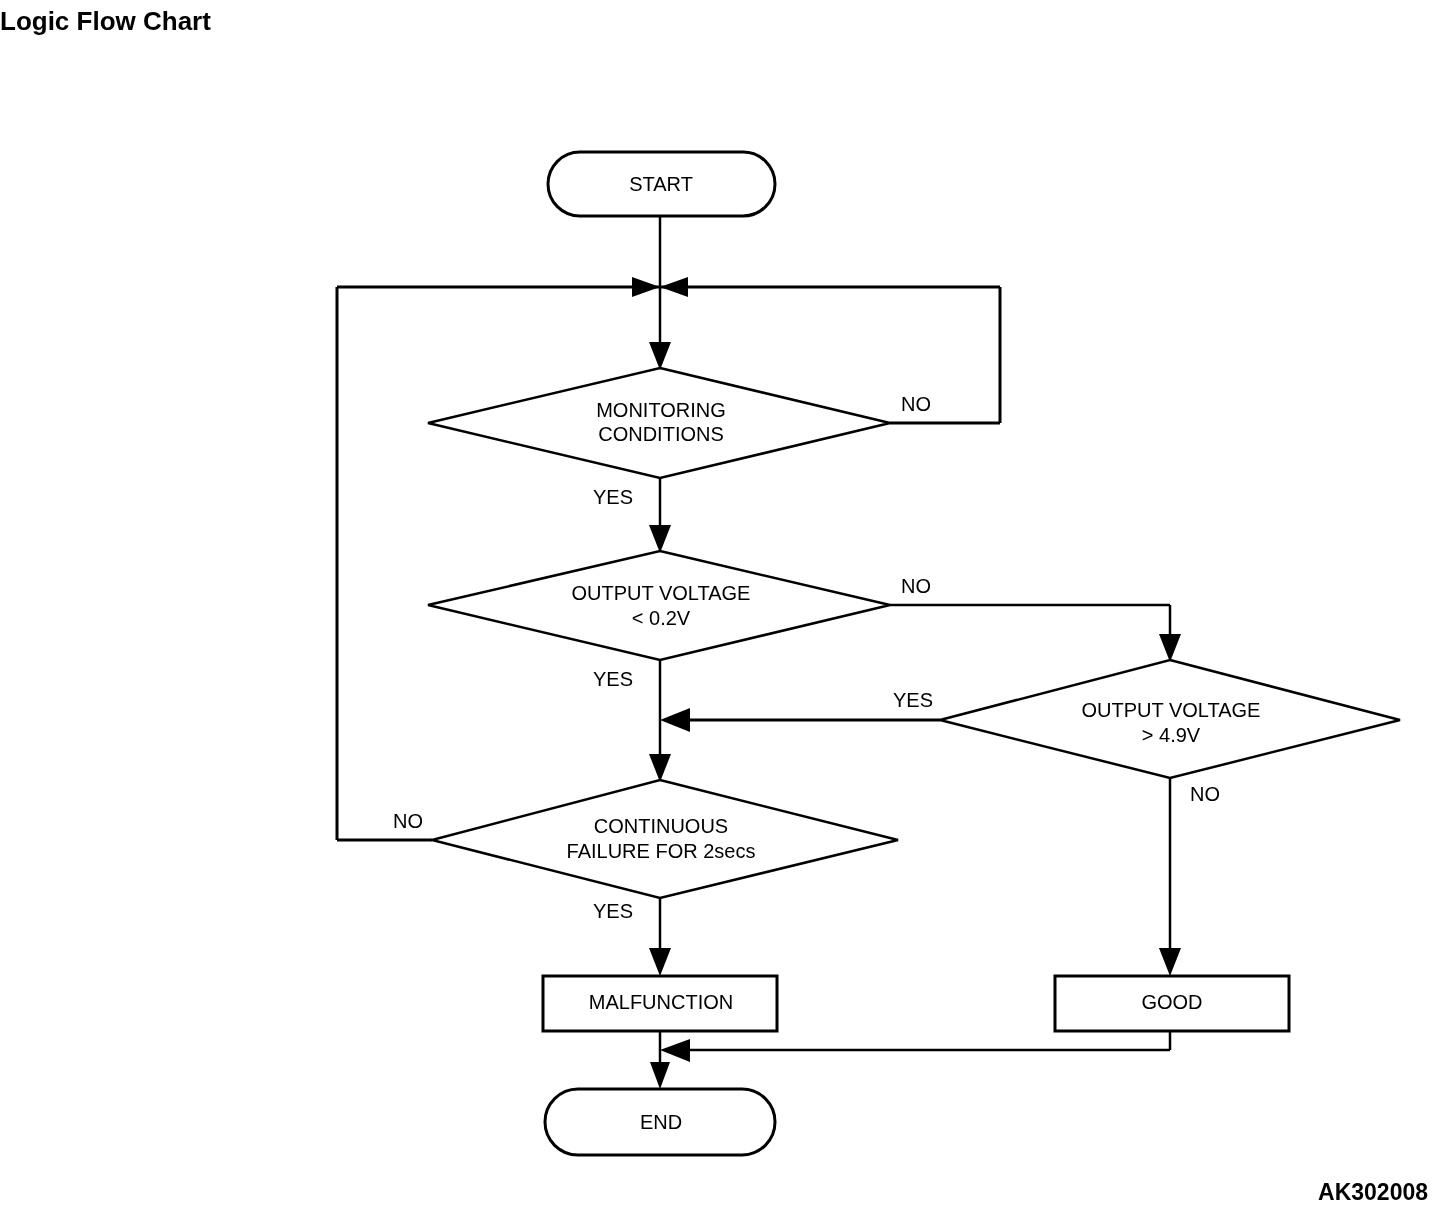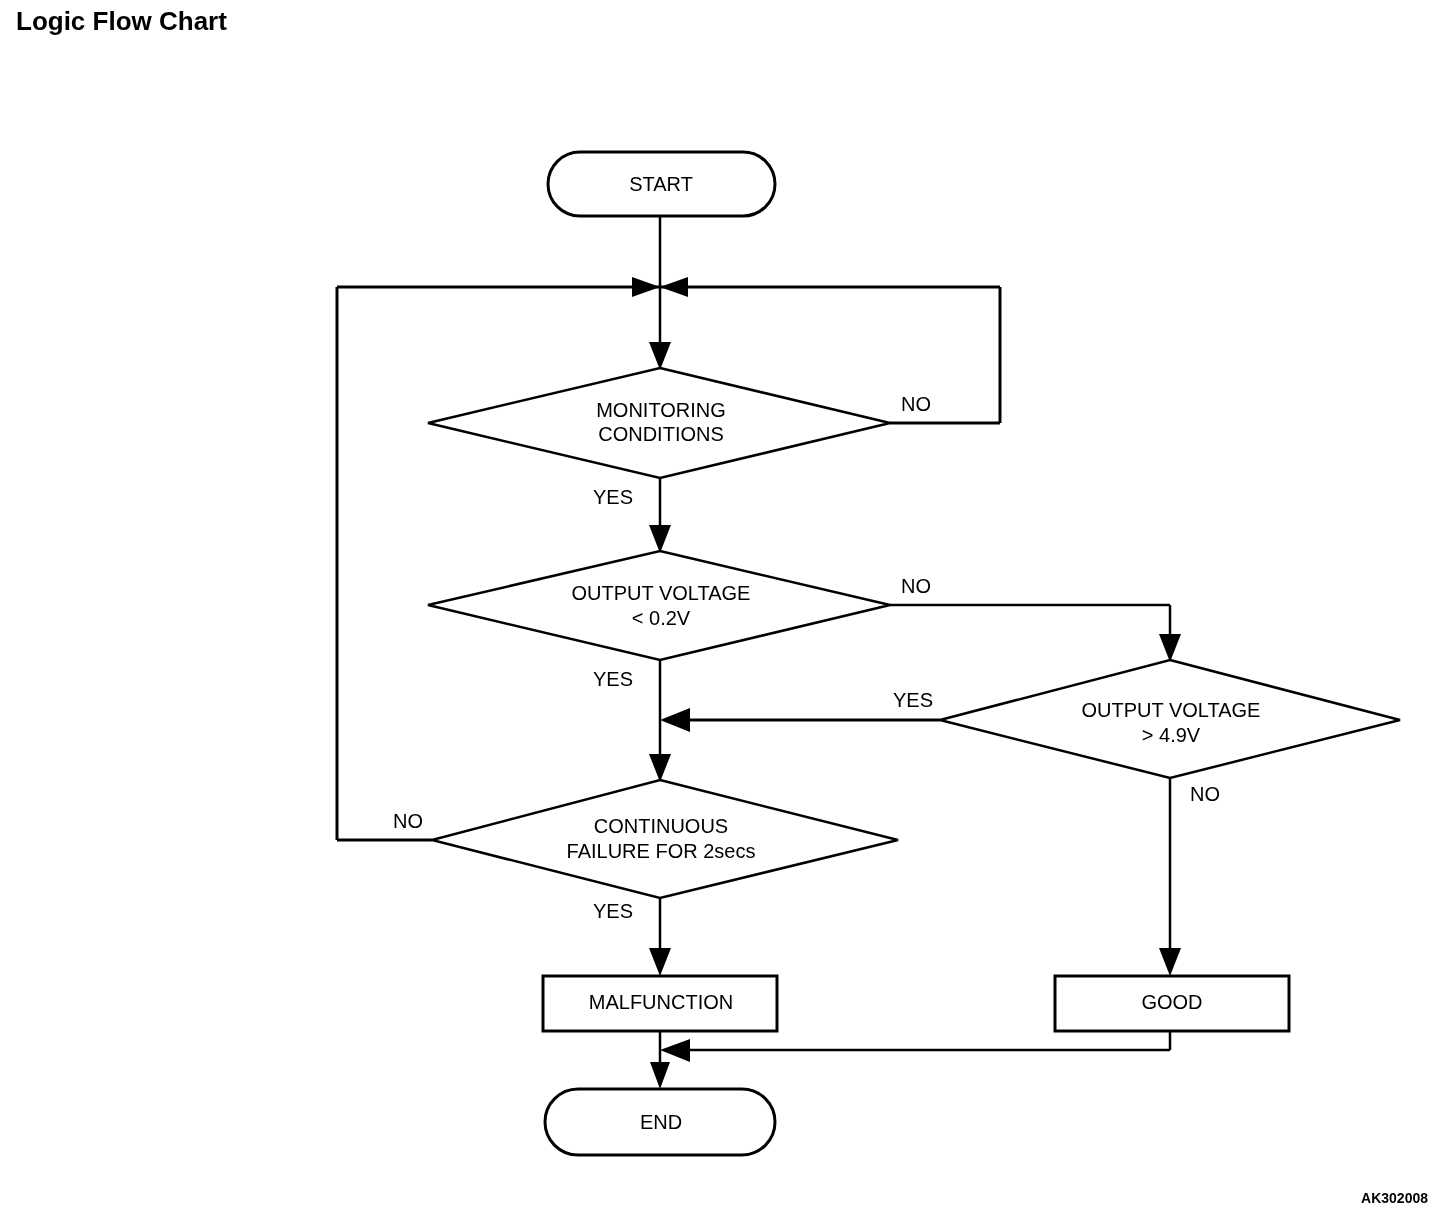--- a/index.html
+++ b/index.html
@@ -9,33 +9,33 @@
   }
   body {
     width: 1440px;
     height: 1218px;
     position: relative;
     font-family: "Liberation Sans", sans-serif;
     overflow: hidden;
   }
   #page-title {
     position: absolute;
-    left: 16px;
+    left: 0;
     top: 6px;
     font-size: 26px;
     font-weight: bold;
     color: #000000;
     letter-spacing: 0px;
     font-family: "Liberation Sans", sans-serif;
   }
   #ref-code {
     position: absolute;
     right: 12px;
     bottom: 12px;
-    font-size: 14px;
+    font-size: 23px;
     font-weight: bold;
     color: #000000;
     font-family: "Liberation Sans", sans-serif;
   }
   #flow-svg {
     position: absolute;
     left: 0;
     top: 0;
   }
   .node-text {

